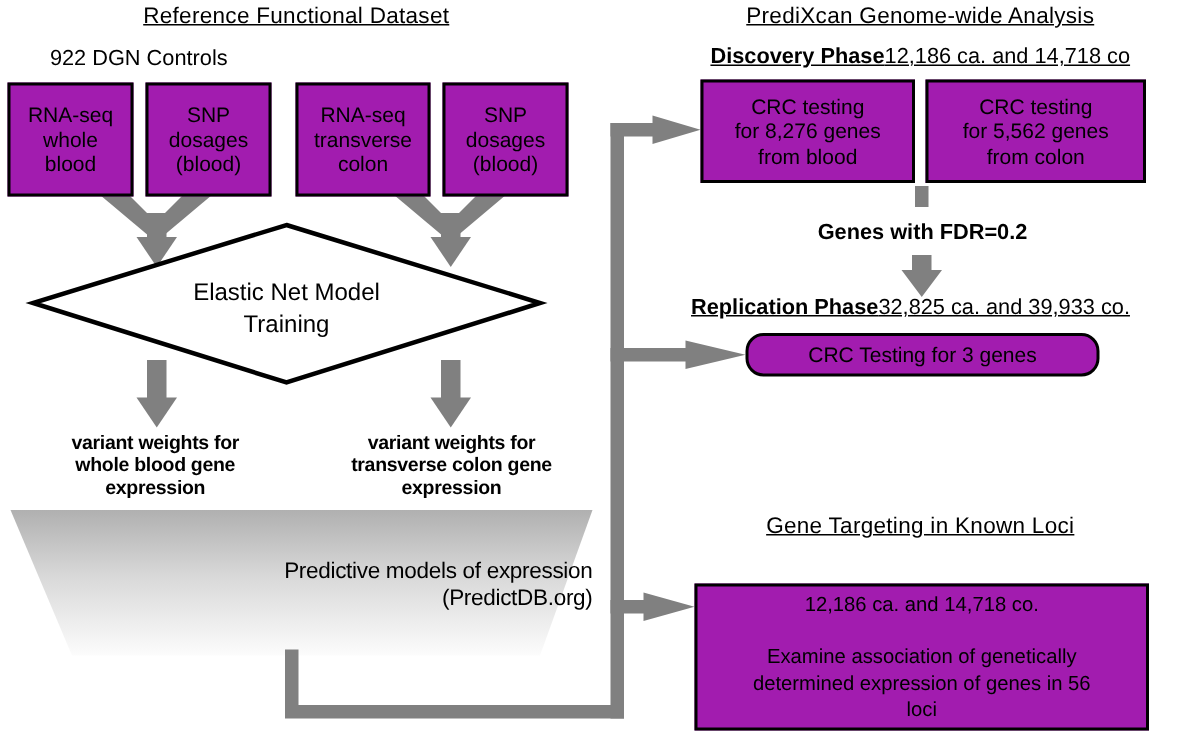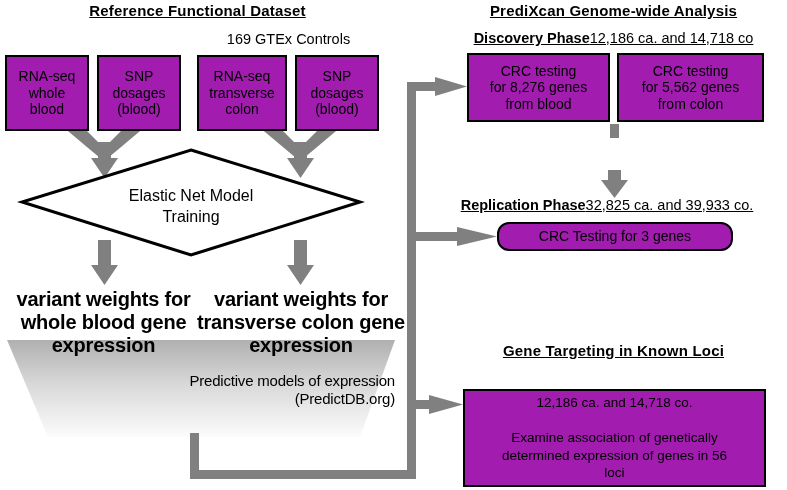--- a/index.html
+++ b/index.html
@@ -10,21 +10,21 @@
     position:relative;
     overflow:hidden;
   }
   #stage{position:absolute;left:0;top:0;width:787px;height:490px;}
   .svg-layer{position:absolute;left:0;top:0;width:787px;height:490px;}
 
   .node{position:absolute;box-sizing:border-box;}
 
   .title{
     position:absolute;
-    font-weight:bold;
+    font-weight:normal;
     font-size:15px;
     text-align:center;
     text-decoration:underline;
     white-space:nowrap;
     letter-spacing:.2px;
   }
 
   .caption{
     position:absolute;
     font-size:14.5px;
@@ -50,21 +50,21 @@
     position:absolute;
     white-space:nowrap;
     font-size:14.5px;
     text-decoration:underline;
   }
   .phase-line .ph{font-weight:bold;}
 
   .weights{
     position:absolute;
     font-weight:bold;
-    font-size:20px;
+    font-size:13px;
     text-align:center;
     line-height:1.15;
     letter-spacing:-0.2px;
   }
 
   .trap-label{
     position:absolute;
     font-weight:normal;
     font-size:15px;
     text-align:right;
@@ -151,21 +151,21 @@
     <g fill="#808080">
       <rect x="608" y="170" width="13" height="12"></rect>
       <polygon points="601,180 628,180 614.5,198"></polygon>
     </g>
 
     <polygon points="191,150 360,202 191,255 22,202" fill="#ffffff" stroke="#000000" stroke-width="3"></polygon>
   </svg>
 
   <div class="title" style="left:0;top:2px;width:395px;">Reference Functional Dataset</div>
 
-  <div class="caption" style="left:196px;top:31px;width:185px;">169 GTEx Controls</div>
+  <div class="caption" style="left:0;top:31px;width:185px;">922 DGN Controls</div>
 
   <div class="boxed" style="left:5px;top:55px;width:84px;height:76px;">
     <span>RNA-seq<br>whole<br>blood</span>
   </div>
   <div class="boxed" style="left:97px;top:55px;width:84px;height:76px;">
     <span>SNP<br>dosages<br>(blood)</span>
   </div>
   <div class="boxed" style="left:197px;top:55px;width:90px;height:76px;">
     <span>RNA-seq<br>transverse<br>colon</span>
   </div>
@@ -194,20 +194,21 @@
     <span class="ph">Discovery Phase</span><span>12,186 ca. and 14,718 co</span>
   </div>
 
   <div class="boxed" style="left:467px;top:53px;width:143px;height:69px;">
     <span>CRC testing<br>for 8,276 genes<br>from blood</span>
   </div>
   <div class="boxed" style="left:617px;top:53px;width:147px;height:69px;">
     <span>CRC testing<br>for 5,562 genes<br>from colon</span>
   </div>
 
+  <div class="fdr" style="left:460px;top:147px;width:310px;">Genes with FDR=0.2</div>
 
   <div class="phase-line" style="left:427px;top:197px;width:360px;text-align:center;">
     <span class="ph">Replication Phase</span><span>32,825 ca. and 39,933  co.</span>
   </div>
 
   <div class="boxed" style="left:497px;top:222px;width:236px;height:29px;border-radius:12px;">
     <span>CRC Testing for 3 genes</span>
   </div>
 
   <div class="title" style="left:440px;top:330px;width:347px;margin-top:12px;">Gene Targeting in Known Loci</div>

